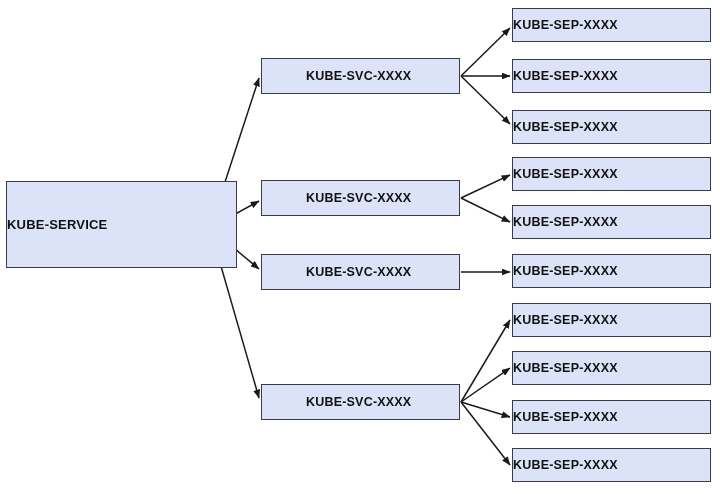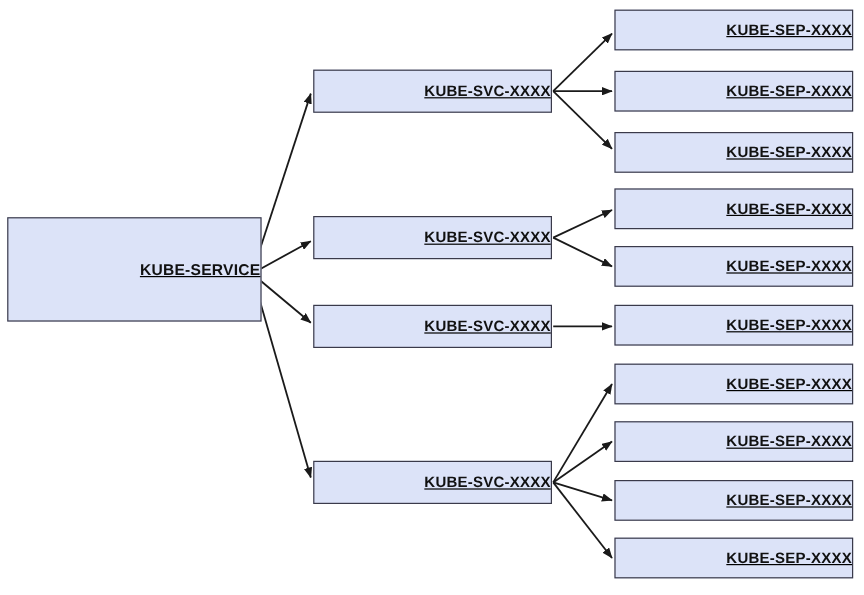--- a/index.html
+++ b/index.html
@@ -22,23 +22,22 @@
     width: 720px;
     height: 496px;
   }
   .node {
     position: absolute;
     box-sizing: border-box;
     background: #dce3f8;
     border: 1.6px solid #3a3a4a;
     display: flex;
     align-items: center;
-    justify-content: flex-end;
+    justify-content: flex-start;
     z-index: 2;
-    text-decoration: underline;
   }
   .node-label {
     font-weight: bold;
     color: #111111;
     letter-spacing: 0.2px;
     white-space: nowrap;
     text-align: center;
   }
   .node-root .node-label { font-size: 13px; }
   .node-svc  .node-label { font-size: 12.5px; margin-left: 44px; }
@@ -67,21 +66,21 @@
         <line x1="461" y1="198" x2="510" y2="222" stroke="#1a1a1a" stroke-width="1.5" marker-end="url(#arrowhead)"></line>
         <line x1="461" y1="272" x2="510" y2="272" stroke="#1a1a1a" stroke-width="1.5" marker-end="url(#arrowhead)"></line>
         <line x1="461" y1="402" x2="510" y2="320" stroke="#1a1a1a" stroke-width="1.5" marker-end="url(#arrowhead)"></line>
         <line x1="461" y1="402" x2="510" y2="368" stroke="#1a1a1a" stroke-width="1.5" marker-end="url(#arrowhead)"></line>
         <line x1="461" y1="402" x2="510" y2="417" stroke="#1a1a1a" stroke-width="1.5" marker-end="url(#arrowhead)"></line>
         <line x1="461" y1="402" x2="510" y2="465" stroke="#1a1a1a" stroke-width="1.5" marker-end="url(#arrowhead)"></line>
       </g>
   </svg>
 
   <div id="node-group">
-      <div class="node node-root" style="left: 6px; top: 181px; width: 212px; height: 87px; background: rgb(220, 227, 248); border-color: rgb(58, 58, 74);">
+      <div class="node node-root" style="left: 6px; top: 181px; width: 231px; height: 87px; background: rgb(220, 227, 248); border-color: rgb(58, 58, 74);">
         <span class="node-label" style="color: rgb(17, 17, 17);">KUBE-SERVICE</span>
       </div>
       <div class="node node-svc" style="left: 261px; top: 58px; width: 199px; height: 36px; background: rgb(220, 227, 248); border-color: rgb(58, 58, 74);">
         <span class="node-label" style="color: rgb(17, 17, 17);">KUBE-SVC-XXXX</span>
       </div>
       <div class="node node-svc" style="left: 261px; top: 180px; width: 199px; height: 36px; background: rgb(220, 227, 248); border-color: rgb(58, 58, 74);">
         <span class="node-label" style="color: rgb(17, 17, 17);">KUBE-SVC-XXXX</span>
       </div>
       <div class="node node-svc" style="left: 261px; top: 254px; width: 199px; height: 36px; background: rgb(220, 227, 248); border-color: rgb(58, 58, 74);">
         <span class="node-label" style="color: rgb(17, 17, 17);">KUBE-SVC-XXXX</span>

